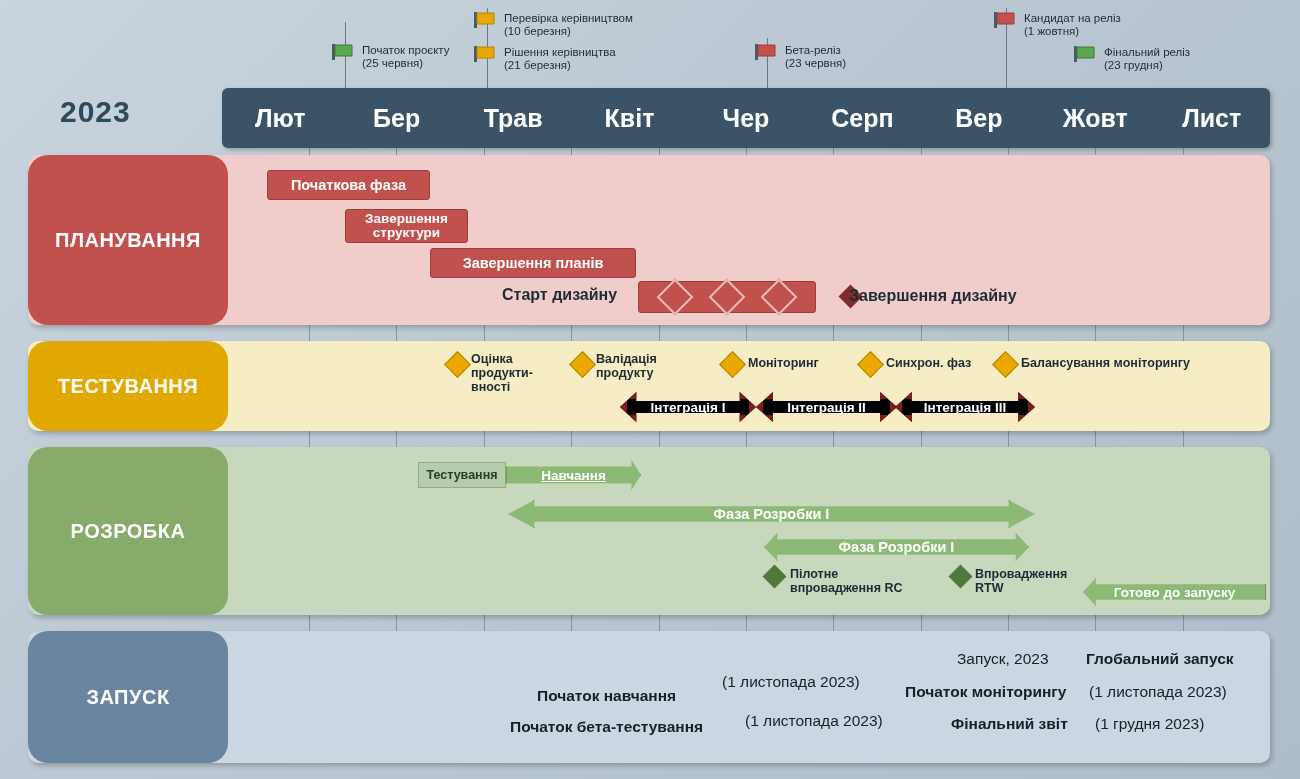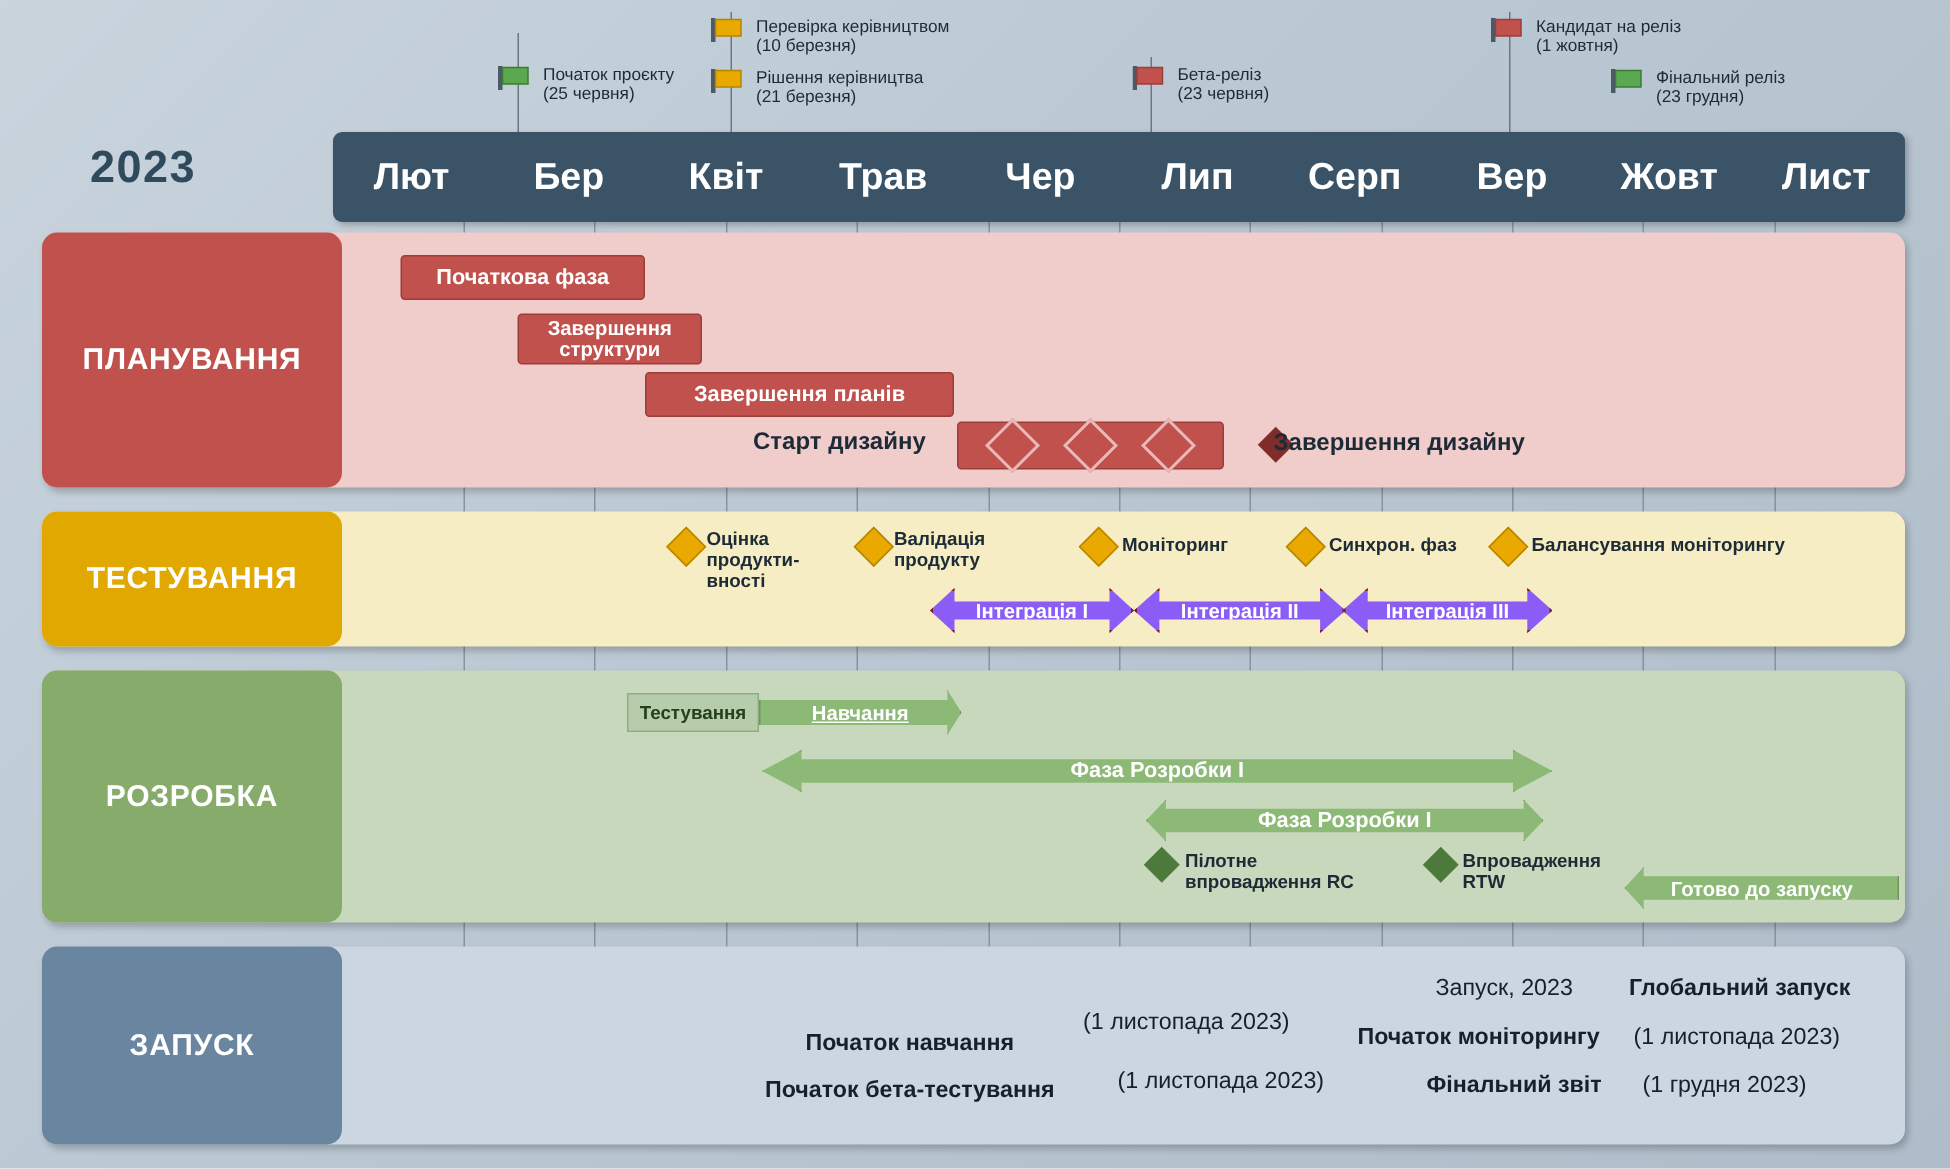--- a/index.html
+++ b/index.html
@@ -104,21 +104,21 @@
     border-radius: 10px;
     box-shadow: 2px 3px 5px rgba(0,0,0,0.22);
     z-index: 2;
   }
   .lane-title {
     position: absolute;
     left: 0;
     top: 0;
     width: 200px;
     height: 100%;
-    border-radius: 10px;
+    border-radius: 20px;
     display: flex;
     align-items: center;
     justify-content: center;
     color: #ffffff;
     font-size: 20px;
     font-weight: bold;
     letter-spacing: .5px;
     z-index: 3;
     box-sizing: border-box;
     text-align: center;
@@ -192,22 +192,22 @@
     align-items: center;
     justify-content: center;
     font-weight: bold;
     font-size: 13.5px;
     color: #ffffff;
     z-index: 6;
     box-sizing: border-box;
     white-space: nowrap;
   }
   .arrow-gold-l {
-    background: #8b5cf6;
-    border: 2px solid #7f1d1d;
+    background: #000000;
+    border: 7px solid #7f1d1d;
     clip-path: polygon(12% 0, 12% 30%, 88% 30%, 88% 0, 100% 50%, 88% 100%, 88% 70%, 12% 70%, 12% 100%, 0 50%);
   }
   .arrow-green {
     background: #8db977;
     border: 1px solid #6d9659;
     color: #14331a;
   }
   .arrow-green-r { clip-path: polygon(0 22%, 93% 22%, 93% 0, 100% 50%, 93% 100%, 93% 78%, 0 78%); text-decoration: underline; }
   .arrow-green-l { clip-path: polygon(7% 0, 7% 22%, 100% 22%, 100% 78%, 7% 78%, 7% 100%, 0 50%); }
   .arrow-green-b { clip-path: polygon(5% 0, 5% 22%, 95% 22%, 95% 0, 100% 50%, 95% 100%, 95% 78%, 5% 78%, 5% 100%, 0 50%); }
@@ -306,24 +306,23 @@
     <polygon points="3,1 20,1 20,12 3,12" fill="#5aa84f" stroke="#3d7a35" stroke-width="1"></polygon>
   </svg>
   <div class="flag-note" style="left:1104px; top:46px;">
     <div>Фінальний реліз</div>
     <div>(23 грудня)</div>
   </div>
 
   <div class="month-header">
     <div class="month-cell">Лют</div>
     <div class="month-cell">Бер</div>
+    <div class="month-cell">Трав</div>
     <div class="month-cell">Квіт</div>
-    <div class="month-cell">Трав</div>
     <div class="month-cell">Чер</div>
-    <div class="month-cell">Лип</div>
     <div class="month-cell">Серп</div>
     <div class="month-cell">Вер</div>
     <div class="month-cell">Жовт</div>
     <div class="month-cell">Лист</div>
   </div>
 
   <div class="gridlines">
     <div class="gridline" style="left:87px;"></div>
     <div class="gridline" style="left:174px;"></div>
     <div class="gridline" style="left:262px;"></div>

